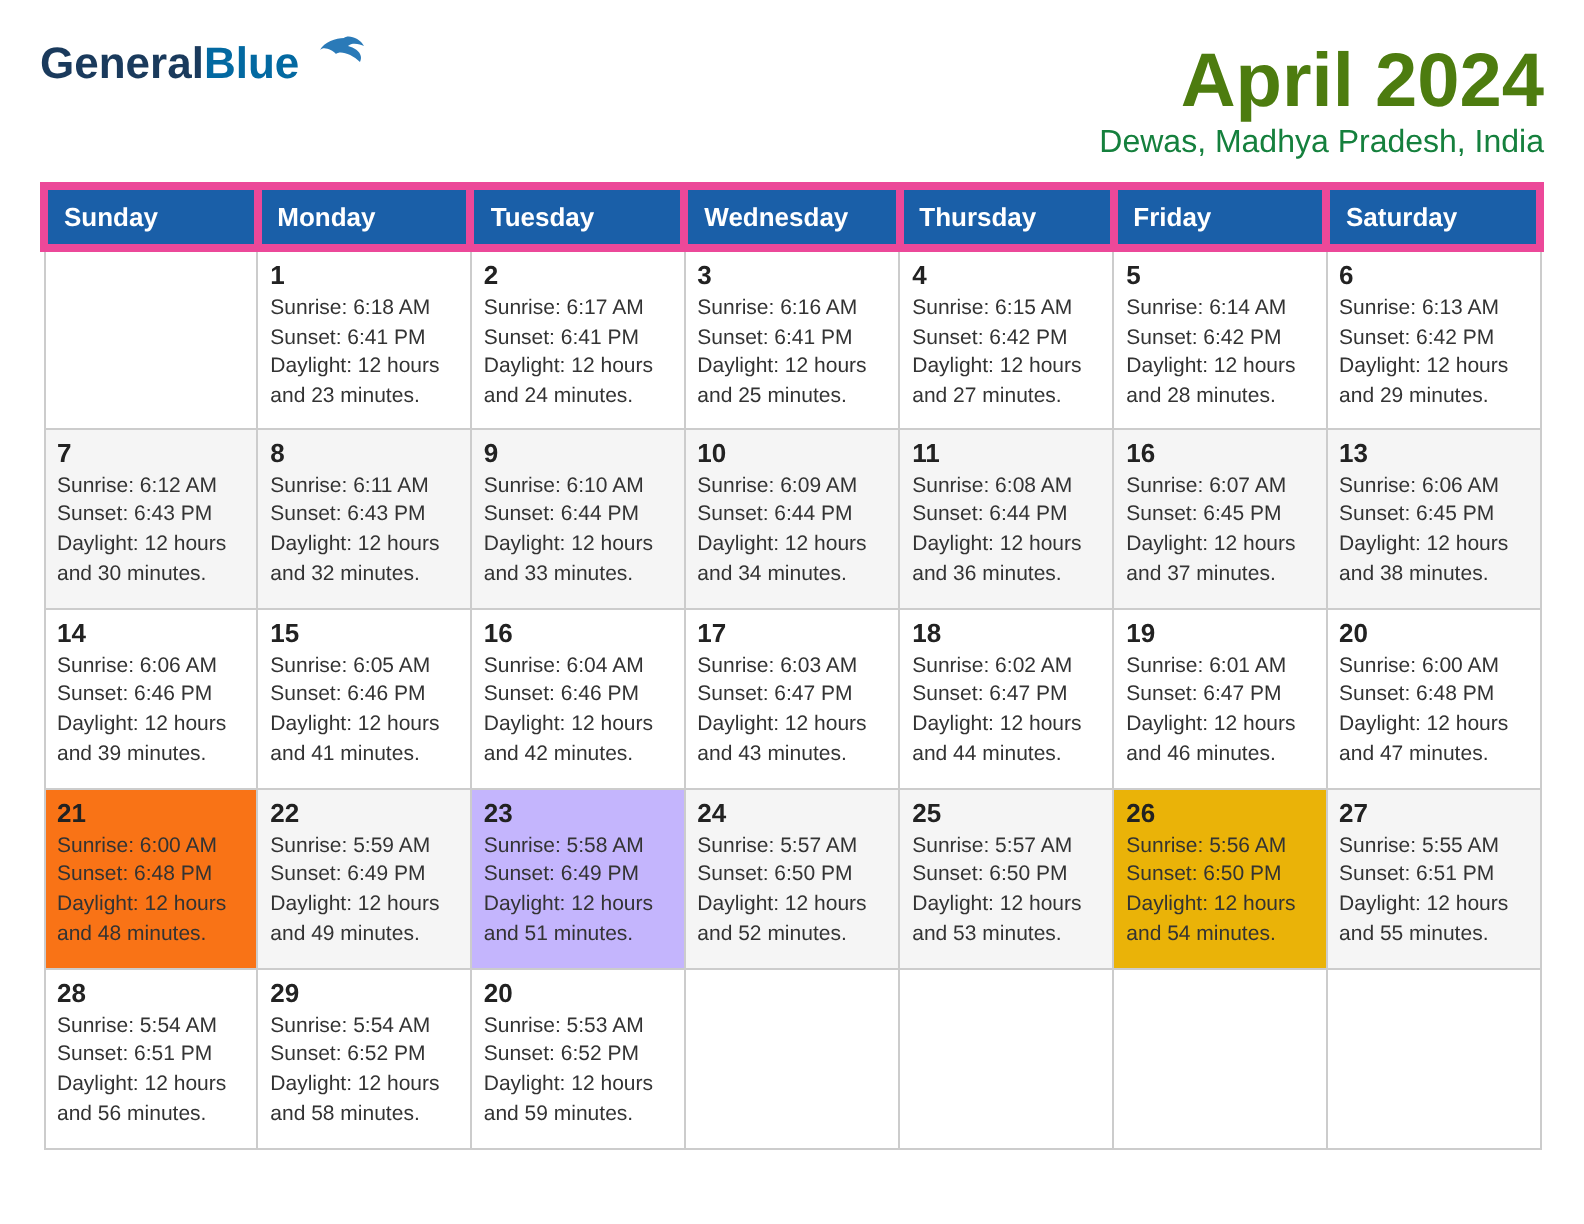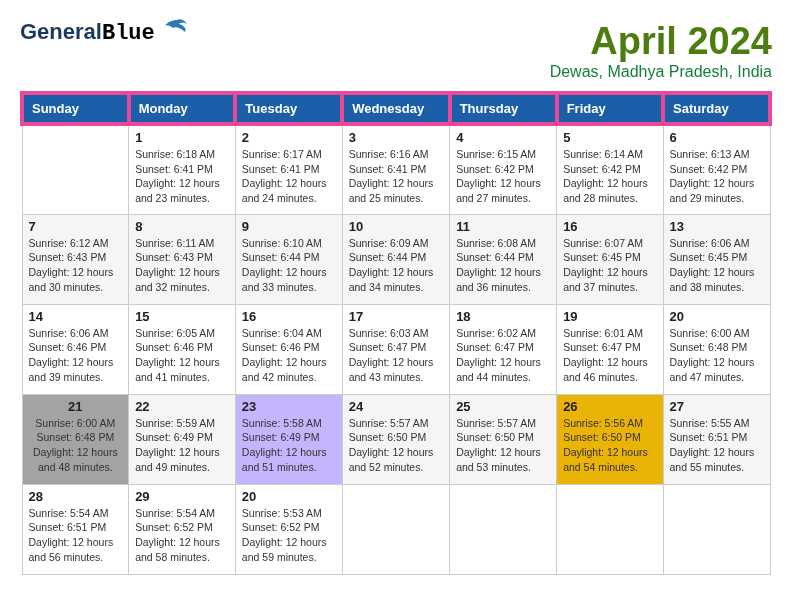--- a/index.html
+++ b/index.html
@@ -83,21 +83,21 @@
       height: 90px;
     }
   </style>
 </head>
 <body>
 
 <div class="header-section">
   <div class="logo">
     <div style="display:flex; align-items:center;">
       <span class="logo-text">
-        <span style="color:#1a3a5c;">General</span><span style="color:#000000;font-family:Liberation Mono, monospace;">Blue</span>
+        <span style="color:#1a3a5c;">General</span><span style="color:#0369a1;">Blue</span>
       </span>
       <svg width="32" height="22" viewBox="0 0 32 22" style="margin-left:2px; margin-top:-8px;">
         <path d="M20 2 C22 0, 28 2, 30 6 C28 5, 24 4, 22 6 C26 7, 30 10, 28 14 C24 10, 18 8, 16 10 C14 8, 10 6, 8 8 C10 4, 16 2, 20 2Z" fill="#2a7ab8"></path>
       </svg>
     </div>
   </div>
   <div class="title-section">
     <div class="month-title">April 2024</div>
     <div class="subtitle">Dewas, Madhya Pradesh, India</div>
   </div>
@@ -197,21 +197,21 @@
         <td>
           <span class="day-number">19</span>
           <div class="day-info">Sunrise: 6:01 AM<br>Sunset: 6:47 PM<br>Daylight: 12 hours and 46 minutes.</div>
         </td>
         <td>
           <span class="day-number">20</span>
           <div class="day-info">Sunrise: 6:00 AM<br>Sunset: 6:48 PM<br>Daylight: 12 hours and 47 minutes.</div>
         </td>
       </tr>
       <tr class="week-row" style="background: rgb(245, 245, 245);">
-        <td style="background: #a3a3a3; text-align: center;">
+        <td style="background: #f97316;">
           <span class="day-number">21</span>
           <div class="day-info">Sunrise: 6:00 AM<br>Sunset: 6:48 PM<br>Daylight: 12 hours and 48 minutes.</div>
         </td>
         <td style="background: rgb(245, 245, 245);">
           <span class="day-number">22</span>
           <div class="day-info">Sunrise: 5:59 AM<br>Sunset: 6:49 PM<br>Daylight: 12 hours and 49 minutes.</div>
         </td>
         <td style="background: #c4b5fd; margin-top: 28px;">
           <span class="day-number">23</span>
           <div class="day-info">Sunrise: 5:58 AM<br>Sunset: 6:49 PM<br>Daylight: 12 hours and 51 minutes.</div>

